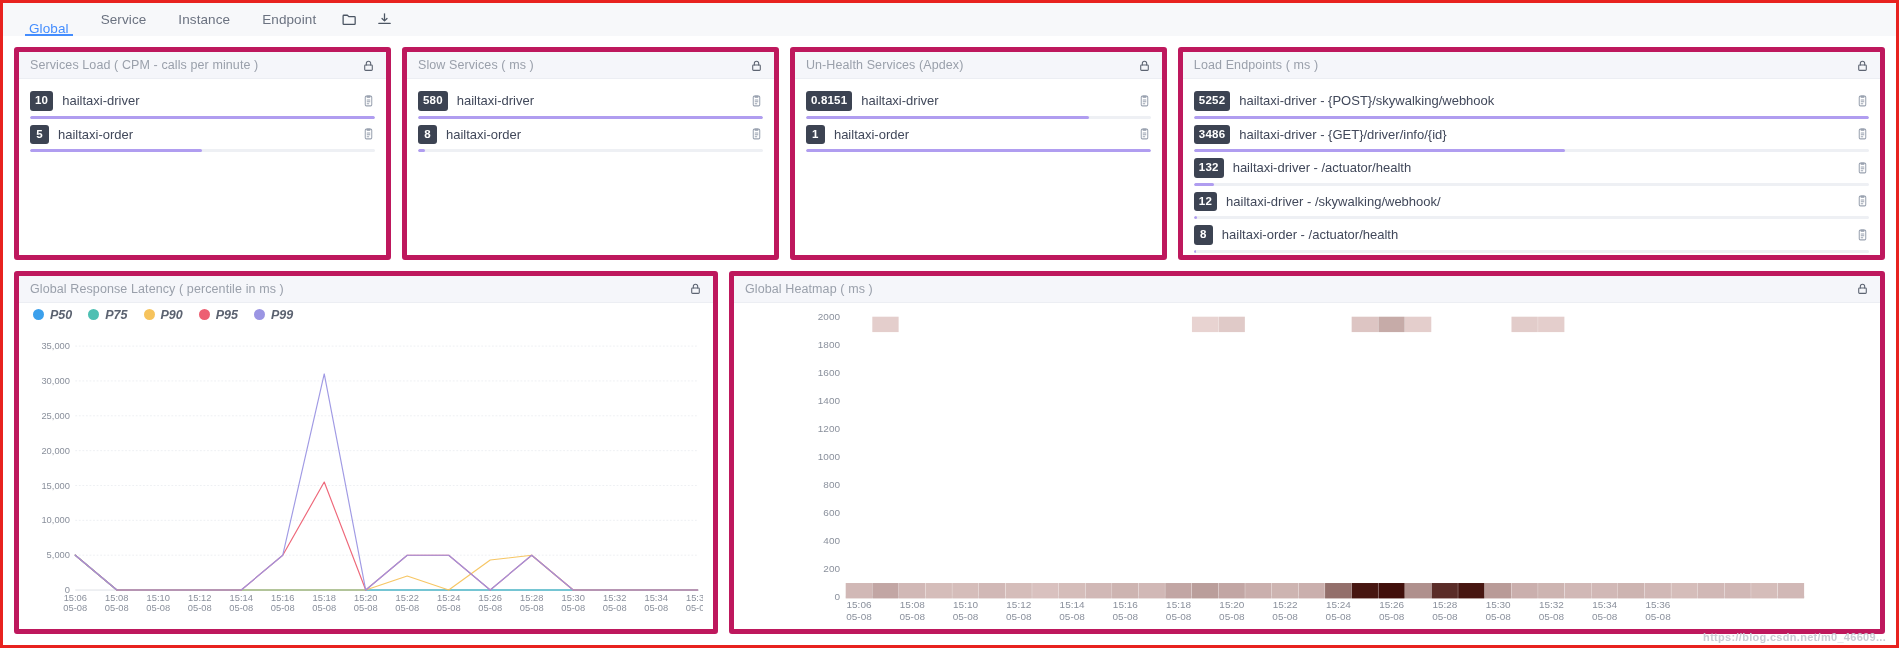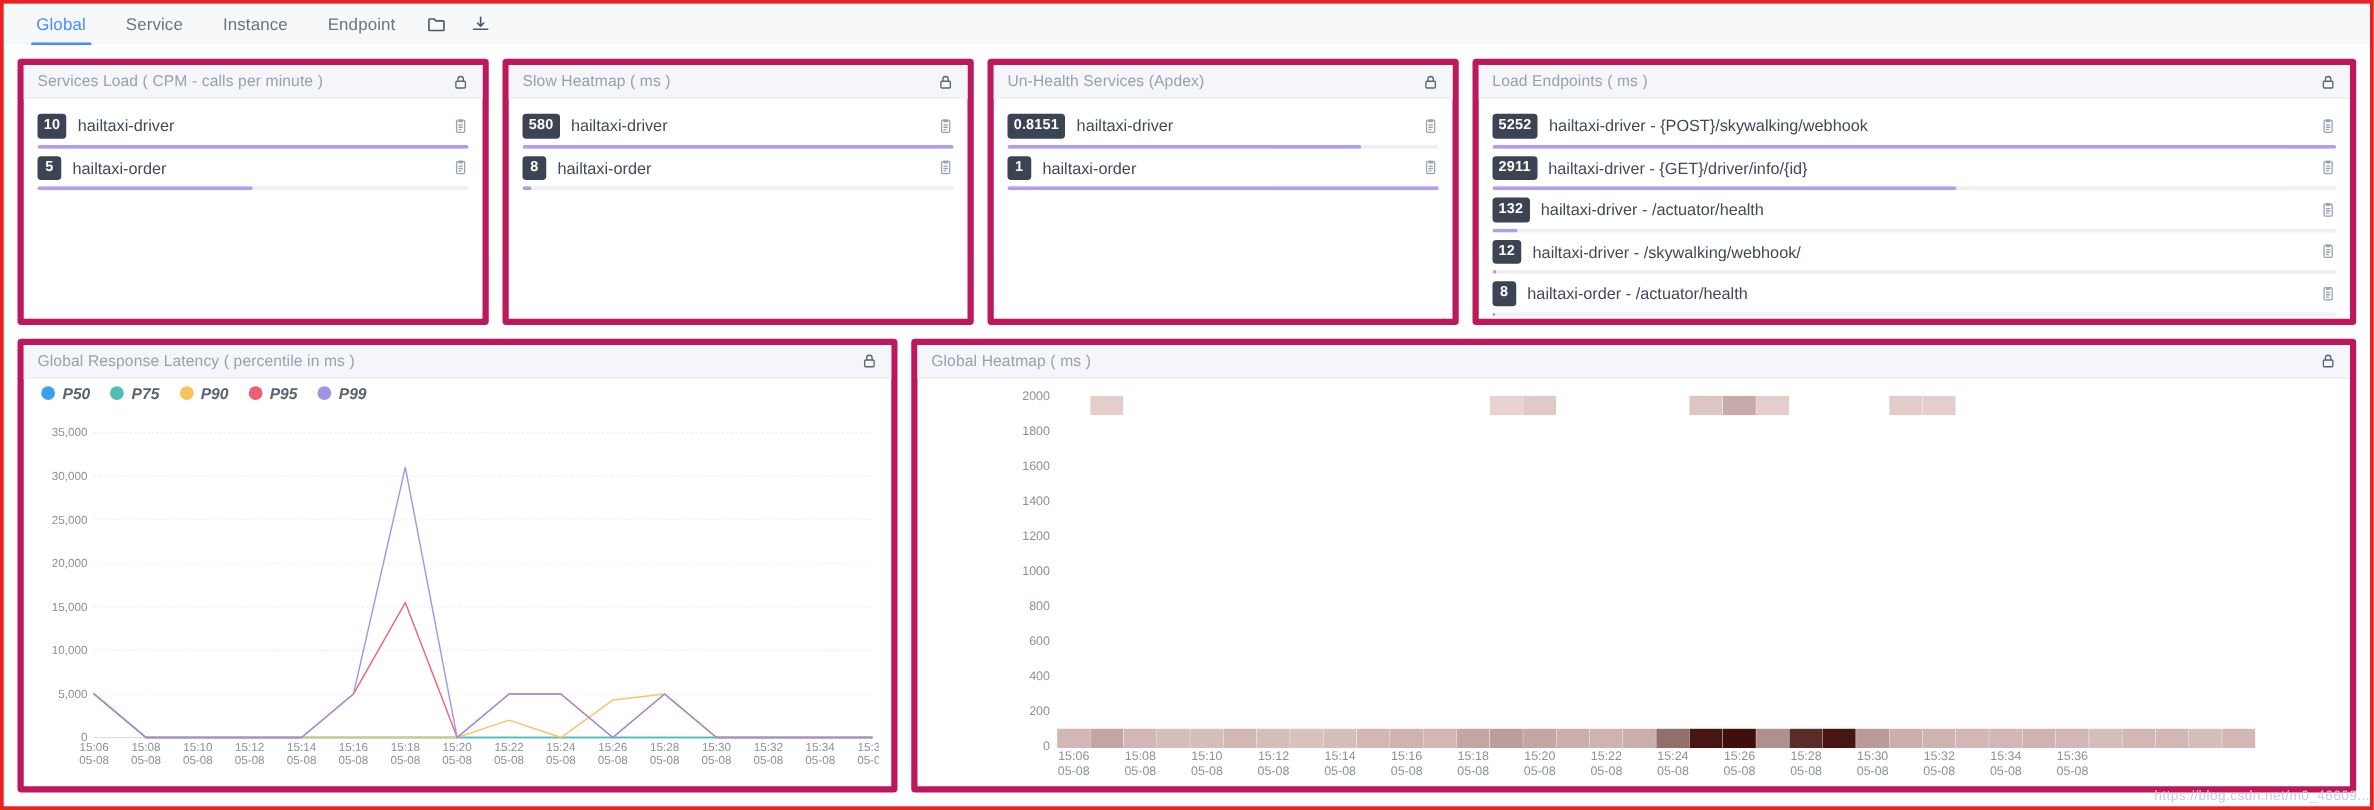--- a/index.html
+++ b/index.html
@@ -15,21 +15,21 @@
 
   
   .tabbar {
     height:33px; background:#f7f8fa; display:flex; align-items:stretch;
     padding-left:10px; flex:0 0 33px; position:relative;
   }
   .tab {
     display:flex; align-items:center; padding:0 16px; font-size:13.5px;
     color:#6b7280; cursor:pointer; position:relative; letter-spacing:.1px;
   }
-  .tab.active { color:#448dfe; }
+  .tab.active { color:#448dfe;align-items:flex-end; }
   .tab.active:after{
     content:""; position:absolute; left:12px; right:12px; bottom:0; height:2px; background:#448dfe;
   }
   .tabicon { display:flex; align-items:center; padding:0 9px; cursor:pointer; color:#4b5563; }
   .tabicon svg { display:block; }
 
   
   .toprow { display:flex; gap:11px; padding:11px 11px 0 11px; flex:0 0 auto; }
   .card {
     background:#fff; border:5px solid #be185d; border-radius:3px; display:flex; flex-direction:column;
@@ -73,22 +73,22 @@
   .legend-dot { width:11px; height:11px; border-radius:50%; display:block; }
 
   .plotwrap { position:relative; width:100%; height:100%; }
   svg.plot { display:block; width:100%; height:100%; }
   .axlabel { font-size:10.5px; fill:#8a909c; font-family:"Liberation Sans", sans-serif; }
   .axlabel.y { text-anchor:end; }
   .axlabel.x { text-anchor:middle; }
   .gridline { stroke:#eceef2; stroke-width:1; stroke-dasharray:2 2; }
   .axisline { stroke:#d9dce2; stroke-width:1; }
   .watermark {
-    position:absolute; right:0; bottom:2px; font-size:11px; color:#c9ccd4;
-    letter-spacing:.3px; white-space:nowrap; pointer-events:none;
+    position:absolute; right:10px; bottom:2px; font-size:11px; color:#c9ccd4;
+    letter-spacing:.3px; white-space:nowrap; pointer-events:none;font-weight:bold;
   }
 </style>
 </head>
 <body>
 
 <div class="app">
 
   <div class="tabbar">
     <div class="tab active">
       <span>Global</span>
@@ -159,21 +159,21 @@
           </div>
           <div class="rank-track">
               <div class="rank-fill" style="width: 50%;"></div>
             </div>
         </div>
       </div>
     </div>
 
     <div class="card c2">
       <div class="cardhead">
-        <span class="cardtitle">Slow Heatmap ( ms )</span>
+        <span class="cardtitle">Slow Services ( ms )</span>
         <span class="lockicon">
           <svg width="13" height="13" viewBox="0 0 24 24" fill="none" stroke="currentColor" stroke-width="2" stroke-linecap="round" stroke-linejoin="round">
             <rect x="5" y="11" width="14" height="10" rx="1.6"></rect>
               <path d="M8 11V8a4 4 0 0 1 8 0v3"></path>
           </svg>
         </span>
       </div>
       <div class="cardbody">
         <div class="rank-row">
           <div class="rank-line">
@@ -278,21 +278,21 @@
                   <path d="M9.5 10h5M9.5 13.5h5M9.5 17h3"></path>
               </svg>
             </span>
           </div>
           <div class="rank-track">
               <div class="rank-fill" style="width: 100%;"></div>
             </div>
         </div>
         <div class="rank-row">
           <div class="rank-line">
-            <span class="rank-badge">2911</span>
+            <span class="rank-badge">3486</span>
             <span class="rank-label">hailtaxi-driver - {GET}/driver/info/{id}</span>
             <span class="copyicon">
               <svg width="13" height="14" viewBox="0 0 24 24" fill="none" stroke="currentColor" stroke-width="1.9" stroke-linecap="round" stroke-linejoin="round">
                 <rect x="6" y="3" width="12" height="18" rx="2"></rect>
                   <path d="M9.5 3h5v2.2h-5z" fill="currentColor"></path>
                   <path d="M9.5 10h5M9.5 13.5h5M9.5 17h3"></path>
               </svg>
             </span>
           </div>
           <div class="rank-track">

